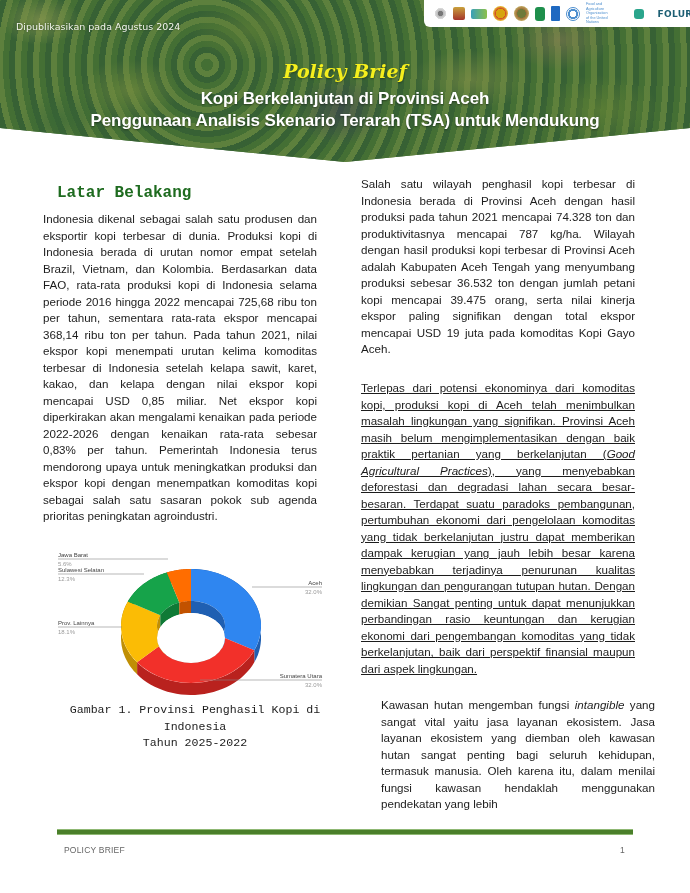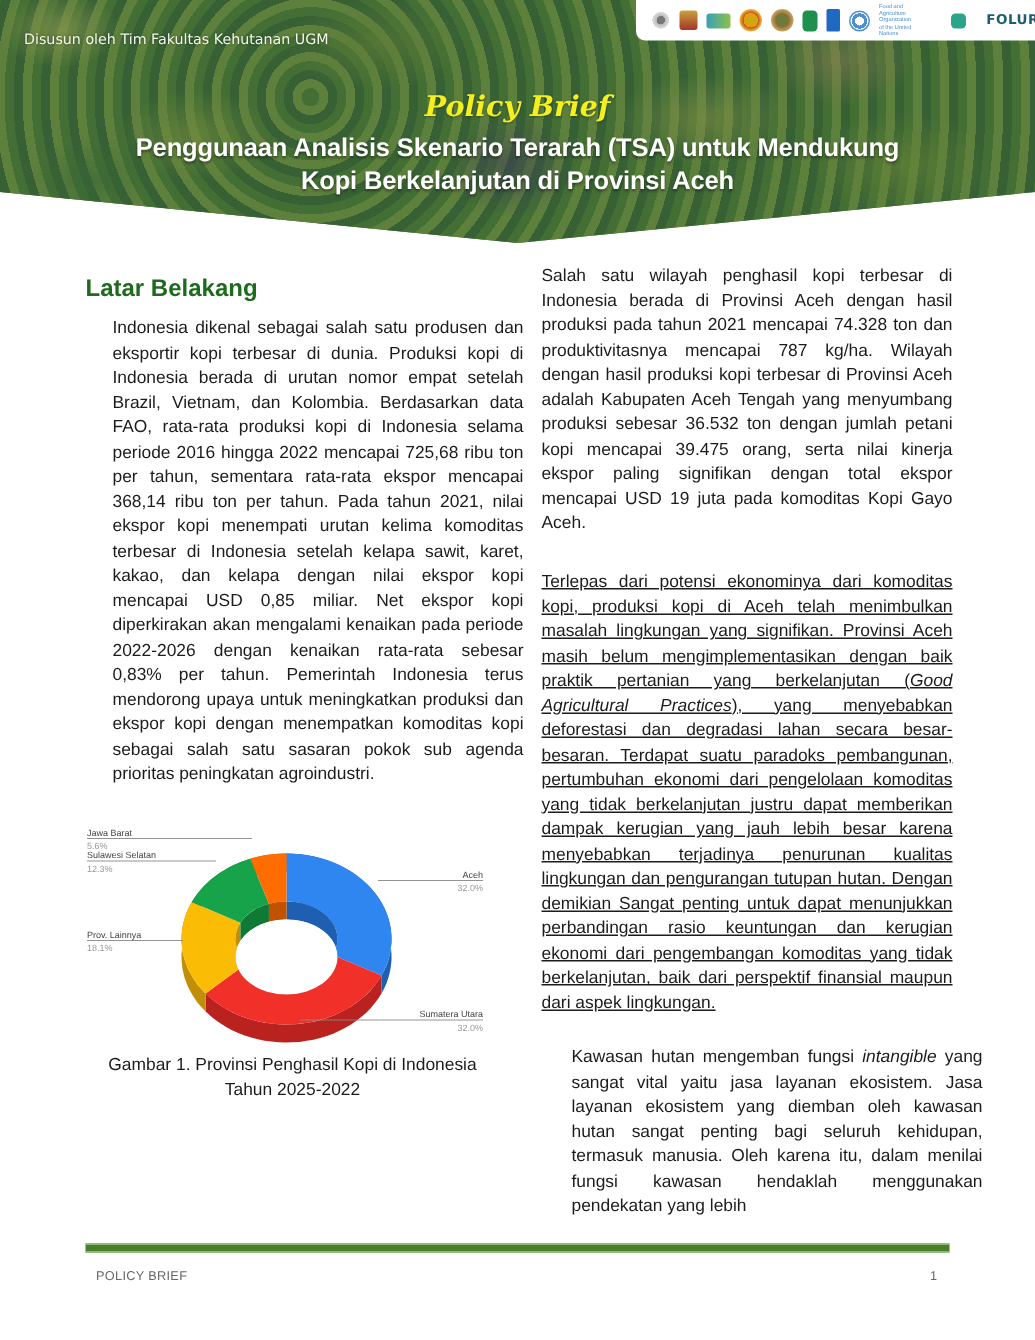--- a/index.html
+++ b/index.html
@@ -57,41 +57,41 @@
   }
   .main-title {
     position: absolute; left: 0; width: 690px; top: 88px; z-index: 2; text-align: center;
     font-family: "Liberation Sans", sans-serif; font-weight: bold; font-size: 17px;
     line-height: 22px; color: #ffffff; text-shadow: 0 1px 2px rgba(0,0,0,.45);
     letter-spacing: -0.1px;
   }
 
   .section-heading {
     position: absolute; left: 57px; top: 184px;
-    font-family: Liberation Sans, sans-serif; font-weight: bold; font-size: 16px; color: #1e6b1f;
+    font-family: Liberation Mono, monospace; font-weight: bold; font-size: 16px; color: #1e6b1f;
   }
   .para {
     position: absolute; font-family: "Liberation Sans", sans-serif; font-size: 11.6px;
     line-height: 16.5px; color: #1c1c1c; text-align: justify; hyphens: none;
   }
   .para i { font-style: italic; }
-  .p-left-1 { left: 75px; top: 211px; width: 274px; }
+  .p-left-1 { left: 43px; top: 211px; width: 274px; }
   .p-right-1 { left: 361px; top: 176px; width: 274px; }
   .p-right-2 { left: 361px; top: 380px; width: 274px; text-decoration: underline; }
   .p-right-3 { left: 381px; top: 697px; width: 274px; }
 
   
   .chart-wrap { position: absolute; left: 50px; top: 548px; width: 290px; height: 150px; }
   .chart-wrap svg { width: 290px; height: 150px; display: block; }
   .chart-label { font-family: "Liberation Sans", sans-serif; font-size: 6px; fill: #444; }
   .chart-pct { font-family: "Liberation Sans", sans-serif; font-size: 6px; fill: #9a9a9a; }
 
   .caption {
     position: absolute; left: 50px; top: 702px; width: 290px; text-align: center;
-    font-family: Liberation Sans, sans-serif; font-size: 11.6px; line-height: 16.5px; color: #1c1c1c;
+    font-family: Liberation Mono, monospace; font-size: 11.6px; line-height: 16.5px; color: #1c1c1c;
   }
 
   
   .footer-bar {
     position: absolute; left: 57px; top: 829px; width: 576px; height: 6px;
     background: #4a7f2a; border-top: 1px solid #8fb874; border-bottom: 1px solid #8fb874;
   }
   .footer-left {
     position: absolute; left: 64px; top: 845px; font-family: "Liberation Sans", sans-serif;
     font-size: 8.5px; color: #666; letter-spacing: .2px;
@@ -100,43 +100,43 @@
     position: absolute; left: 620px; top: 845px; font-family: "Liberation Sans", sans-serif;
     font-size: 8.5px; color: #666;
   }
 </style>
 </head>
 <body>
 
 <div class="hero"></div>
 
 <div class="pub-info">
-  <div>Disusun oleh Tim Fakultas Kehutanan UGM</div>
+  <div>Dipublikasikan pada Agustus 2024</div>
 </div>
 
 <div class="logo-bar">
   <span class="logo emblem"></span>
   <span class="logo garuda"></span>
   <span class="logo ministry"></span>
   <span class="logo yellow"></span>
   <span class="logo tree"></span>
   <span class="logo gef"></span>
   <span class="logo undp"></span>
   <span class="logo fao"></span>
   <span class="fao-text">Food and Agriculture Organization of the United Nations</span>
   <span class="folur">
     <span class="folur-mark"></span>
     <span class="folur-text">FOLUR</span>
   </span>
 </div>
 
 <div class="brief-tag">Policy Brief</div>
 <div class="main-title">
+  <div id="title-l2">Kopi Berkelanjutan di Provinsi Aceh</div>
   <div id="title-l1">Penggunaan Analisis Skenario Terarah (TSA) untuk Mendukung</div>
-  <div id="title-l2">Kopi Berkelanjutan di Provinsi Aceh</div>
 </div>
 
 <h2 class="section-heading">Latar Belakang</h2>
 <p class="para p-left-1">Indonesia dikenal sebagai salah satu produsen dan eksportir kopi terbesar di dunia. Produksi kopi di Indonesia berada di urutan nomor empat setelah Brazil, Vietnam, dan Kolombia. Berdasarkan data FAO, rata-rata produksi kopi di Indonesia selama periode 2016 hingga 2022 mencapai 725,68 ribu ton per tahun, sementara rata-rata ekspor mencapai 368,14 ribu ton per tahun. Pada tahun 2021, nilai ekspor kopi menempati urutan kelima komoditas terbesar di Indonesia setelah kelapa sawit, karet, kakao, dan kelapa dengan nilai ekspor kopi mencapai USD 0,85 miliar. Net ekspor kopi diperkirakan akan mengalami kenaikan pada periode 2022-2026 dengan kenaikan rata-rata sebesar 0,83% per tahun. Pemerintah Indonesia terus mendorong upaya untuk meningkatkan produksi dan ekspor kopi dengan menempatkan komoditas kopi sebagai salah satu sasaran pokok sub agenda prioritas peningkatan agroindustri.</p>
 
 <div class="chart-wrap">
   <svg id="donut" viewBox="0 0 290 150">
       <path d="M141.0 33.0L145.7 33.1L150.4 33.5L155.0 34.1L159.5 35.0L164.0 36.2L168.4 37.5L172.6 39.2L176.8 41.0L180.7 43.1L184.5 45.3L188.1 47.8L191.4 50.5L194.6 53.3L197.5 56.3L200.1 59.5L202.5 62.7L204.6 66.2L206.4 69.7L207.9 73.3L209.2 77.0L210.1 80.7L210.7 84.5L211.0 88.3L211.0 92.1L210.6 96.0L210.0 99.7L209.0 103.5L207.8 107.2L206.2 110.8L204.3 114.3L204.3 102.3L206.2 98.8L207.8 95.2L209.0 91.5L210.0 87.7L210.6 84.0L211.0 80.1L211.0 76.3L210.7 72.5L210.1 68.7L209.2 65.0L207.9 61.3L206.4 57.7L204.6 54.2L202.5 50.7L200.1 47.5L197.5 44.3L194.6 41.3L191.4 38.5L188.1 35.8L184.5 33.3L180.7 31.1L176.8 29.0L172.6 27.2L168.4 25.5L164.0 24.2L159.5 23.0L155.0 22.1L150.4 21.5L145.7 21.1L141.0 21.0Z" fill="#1f5fb2"></path>
       <path d="M204.3 114.3L202.2 117.7L199.8 120.9L197.1 124.1L194.2 127.1L191.0 129.9L187.6 132.5L184.0 135.0L180.2 137.2L176.3 139.2L172.1 141.1L167.9 142.6L163.5 144.0L159.0 145.1L154.4 145.9L149.8 146.6L145.1 146.9L140.4 147.0L135.7 146.8L131.1 146.4L126.4 145.8L121.9 144.8L117.4 143.7L113.1 142.3L108.8 140.6L104.7 138.8L100.8 136.7L97.1 134.4L93.5 131.9L90.2 129.2L87.1 126.3L87.1 114.3L90.2 117.2L93.5 119.9L97.1 122.4L100.8 124.7L104.7 126.8L108.8 128.6L113.1 130.3L117.4 131.7L121.9 132.8L126.4 133.8L131.1 134.4L135.7 134.8L140.4 135.0L145.1 134.9L149.8 134.6L154.4 133.9L159.0 133.1L163.5 132.0L167.9 130.6L172.1 129.1L176.3 127.2L180.2 125.2L184.0 123.0L187.6 120.5L191.0 117.9L194.2 115.1L197.1 112.1L199.8 108.9L202.2 105.7L204.3 102.3Z" fill="#b9221e"></path>
       <path d="M87.1 126.3L85.4 124.6L83.8 122.9L82.3 121.1L80.9 119.3L79.6 117.4L78.4 115.5L77.3 113.5L76.2 111.6L75.2 109.5L74.4 107.5L73.6 105.4L72.9 103.3L72.4 101.2L71.9 99.1L71.5 97.0L71.3 94.8L71.1 92.7L71.0 90.5L71.0 88.3L71.2 86.2L71.4 84.0L71.7 81.9L72.1 79.8L72.7 77.6L73.3 75.5L74.0 73.5L74.8 71.4L75.7 69.4L76.8 67.4L77.9 65.4L77.9 53.4L76.8 55.4L75.7 57.4L74.8 59.4L74.0 61.5L73.3 63.5L72.7 65.6L72.1 67.8L71.7 69.9L71.4 72.0L71.2 74.2L71.0 76.3L71.0 78.5L71.1 80.7L71.3 82.8L71.5 85.0L71.9 87.1L72.4 89.2L72.9 91.3L73.6 93.4L74.4 95.5L75.2 97.5L76.2 99.6L77.3 101.5L78.4 103.5L79.6 105.4L80.9 107.3L82.3 109.1L83.8 110.9L85.4 112.6L87.1 114.3Z" fill="#c08f05"></path>

